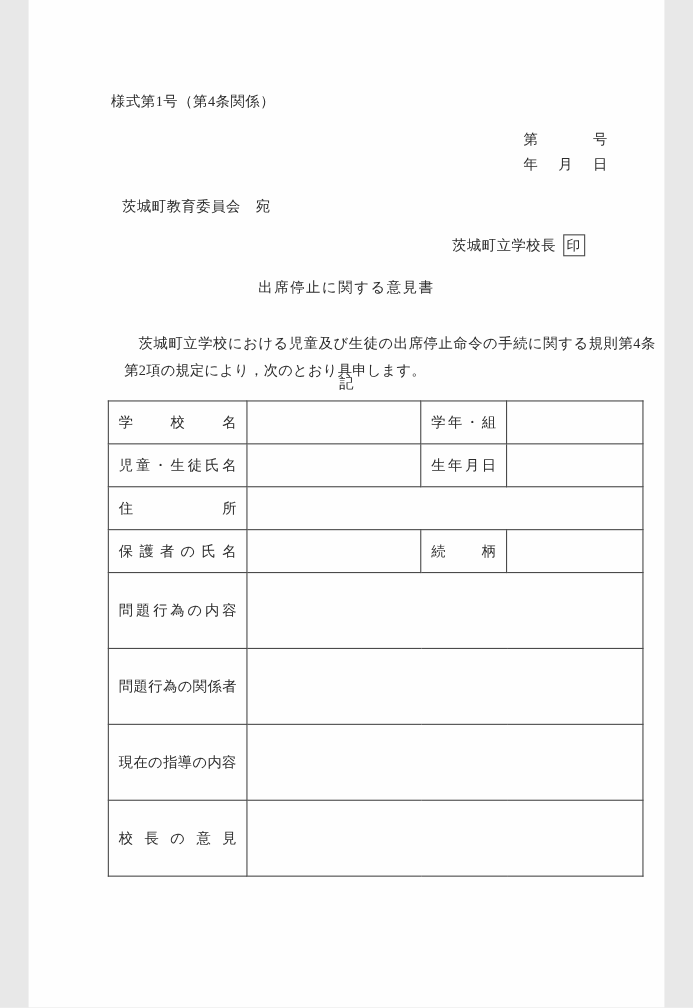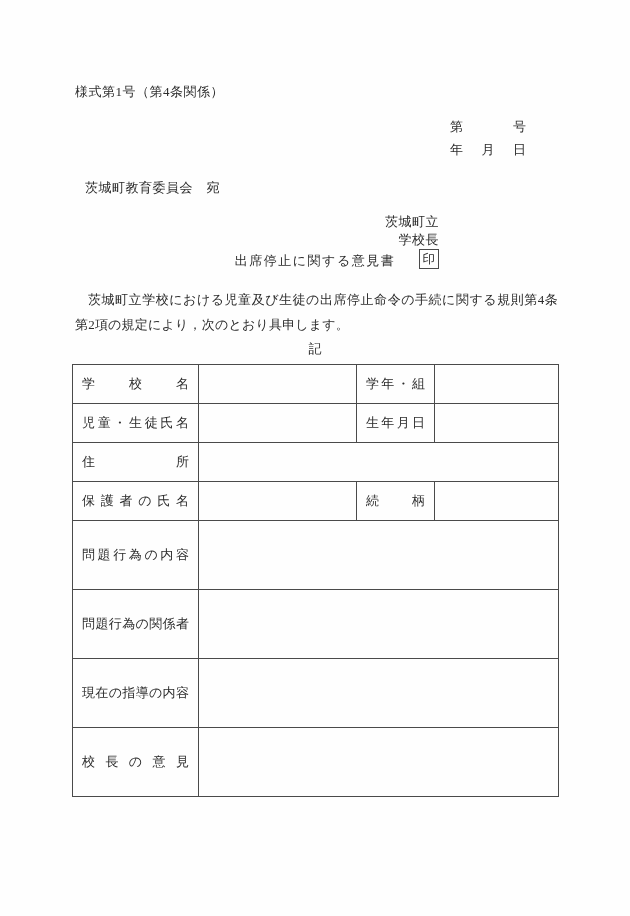--- a/index.html
+++ b/index.html
@@ -1,18 +1,18 @@
 <!DOCTYPE html>
 <html><head>
 <meta charset="utf-8">
 <style>
   html, body { margin: 0; padding: 0; background: #e8e8e8; }
   .page {
     position: relative;
-    width: 630px;
+    width: 578px;
     height: 916px;
     background: #fefefe;
     font-family: "Liberation Serif", "DejaVu Serif", serif;
     color: #2b2b2b;
     font-size: 13px;
     margin: 0 auto;
     overflow: hidden;
   }
   .form-number {
     position: absolute;
@@ -36,23 +36,22 @@
     left: 85px;
     top: 179px;
     letter-spacing: 0.5px;
     font-family: Liberation Serif, serif;
   }
   .sender-line {
     position: absolute;
     left: 385px;
     top: 213px;
     display: flex;
-    align-items: flex-end;
+    align-items: center;
     letter-spacing: 0.5px;
-    flex-direction: column;
   }
   .sender-title { }
   .seal-box {
     display: inline-flex;
     align-items: center;
     justify-content: center;
     margin-left: 6px;
     width: 18px;
     height: 18px;
     border: 1px solid #4a4a4a;
@@ -64,21 +63,21 @@
     top: 252px;
     width: 100%;
     text-align: center;
     letter-spacing: 1.5px;
   }
   .body-text {
     position: absolute;
     left: 75px;
     top: 287px;
     width: 483px;
-    margin: 0;
+    margin: 12px;
     line-height: 25px;
     text-indent: 1em;
     text-align: justify;
     letter-spacing: 0.2px;
   }
   .record-marker {
     position: absolute;
     left: 0;
     top: 340px;
     width: 100%;

